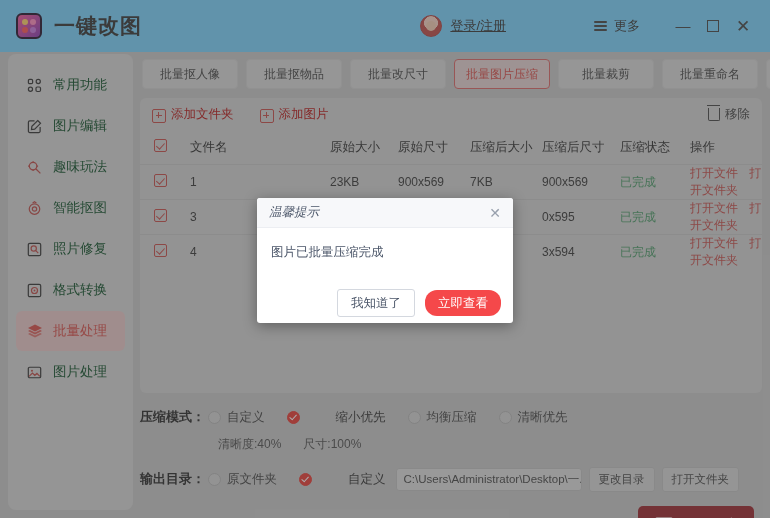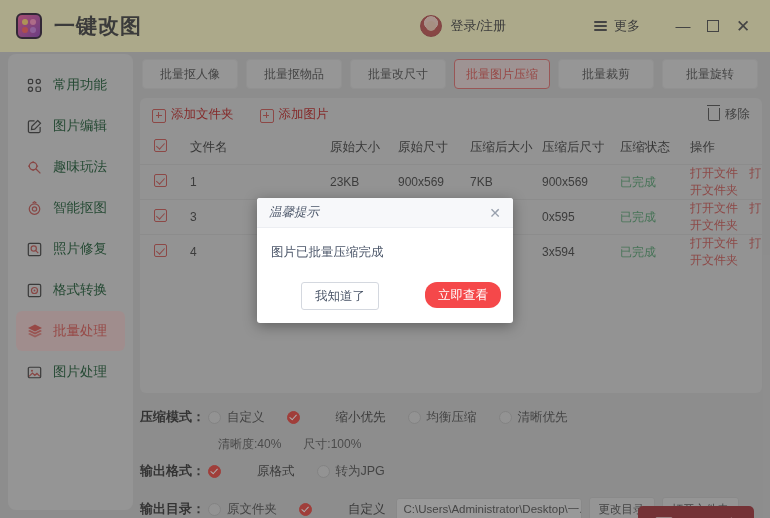--- a/index.html
+++ b/index.html
@@ -9,21 +9,21 @@
     background:#6f6f6f;
   }
   #app{
     position:relative;width:770px;height:518px;
     background:#c9c9c9;
     box-sizing:border-box;
   }
   
   .titlebar{
     position:absolute;left:0;top:0;width:770px;height:52px;
-    background:#fef9c3;
+    background:#7dd3fc;
     display:flex;align-items:center;
   }
   .logo-wrap{display:flex;align-items:center;margin-left:16px;}
   .logo-icon{
     width:26px;height:26px;border-radius:6px;
     background:linear-gradient(135deg,#f45b9a 0%,#8d3fb5 100%);
     position:relative;border:2px solid #2b1b33;box-sizing:border-box;
   }
   .logo-icon i{position:absolute;border-radius:50%;}
   .logo-icon i:nth-child(1){width:6px;height:6px;background:#ffd36b;left:4px;top:4px;}
@@ -38,21 +38,21 @@
   .account{display:flex;align-items:center;margin-right:88px;}
   .avatar{
     width:22px;height:22px;border-radius:50%;
     background:radial-gradient(circle at 50% 35%,#f7d2c4 0 42%,#c0504d 43% 100%);
     border:1px solid #b04a4a;box-sizing:border-box;position:relative;
   }
   .avatar::after{
     content:"";position:absolute;left:5px;top:5px;width:10px;height:10px;
     border-radius:50%;background:#f3cdb6;
   }
-  .account-label{margin-left:8px;font-size:13px;color:#3d3d3d;}
+  .account-label{margin-left:8px;font-size:13px;color:#3d3d3d;text-decoration:underline;}
   .more-btn{display:flex;align-items:center;margin-right:26px;cursor:pointer;}
   .hamburger{display:flex;flex-direction:column;justify-content:space-between;width:13px;height:10px;}
   .hamburger span{display:block;height:1.6px;background:#4a4a4a;border-radius:1px;}
   .more-label{margin-left:7px;font-size:13px;color:#3d3d3d;}
   .win-btn{
     width:26px;height:26px;display:flex;align-items:center;justify-content:center;
     color:#4a4a4a;font-size:14px;cursor:pointer;margin-left:4px;
   }
   .win-min{font-size:15px;line-height:4px;}
   .win-max span{display:block;width:10px;height:10px;border:1.4px solid #4a4a4a;}
@@ -208,21 +208,21 @@
     overflow:hidden;
   }
   .modal-head{
     height:30px;background:#f7f8fa;border-bottom:1px solid #eceef2;
     display:flex;align-items:center;padding:0 12px;box-sizing:border-box;font-style:italic;
   }
   .modal-title{font-size:12.5px;color:#4a5568;}
   .modal-close{margin-left:auto;font-size:14px;color:#98a0ad;cursor:pointer;line-height:1;}
   .modal-body{padding:16px 14px 0 14px;font-size:12.5px;color:#4a5568;}
   .modal-foot{
-    position:absolute;right:12px;bottom:13px;display:flex;gap:36px;
+    position:absolute;right:12px;bottom:6px;display:flex;align-items:center;
   }
   .btn-ghost{
     height:26px;padding:0 13px;border:1px solid #d4d8df;border-radius:3px;background:#fff;
     display:flex;align-items:center;font-size:12.5px;color:#4a5568;cursor:pointer;margin-right:10px;
   }
   .btn-primary{
     height:26px;padding:0 13px;border-radius:12px;background:#f5484a;
     display:flex;align-items:center;font-size:12.5px;color:#fff;cursor:pointer;
   }
 </style>
@@ -361,20 +361,21 @@
   </div>
 
   <div class="main">
 
     <div class="tabs">
       <div class="tab">批量抠人像</div>
       <div class="tab">批量抠物品</div>
       <div class="tab">批量改尺寸</div>
       <div class="tab active">批量图片压缩</div>
       <div class="tab">批量裁剪</div>
+      <div class="tab">批量重命名</div>
       <div class="tab">批量旋转</div>
 
     </div>
 
     <div class="card">
 
       <div class="card-toolbar">
         <div class="tool-link">
           <span class="sq"></span>
           <span>添加文件夹</span>
@@ -480,31 +481,20 @@
           <span class="rdot"></span>
           <span>清晰优先</span>
         </div>
       </div>
 
       <div class="subline">
         <span>清晰度:40%</span>
         <span>尺寸:100%</span>
       </div>
 
-      <div class="srow">
-        <div class="slabel">输出格式：</div>
-        <div class="radio on">
-          <span class="rdot"></span>
-          <span>原格式</span>
-        </div>
-        <div class="radio">
-          <span class="rdot"></span>
-          <span>转为JPG</span>
-        </div>
-      </div>
 
       <div class="srow" style="height:34px;margin-top:6px;">
         <div class="slabel">输出目录：</div>
         <div class="radio">
           <span class="rdot"></span>
           <span>原文件夹</span>
         </div>
         <div class="radio on" style="margin-right:10px;">
           <span class="rdot"></span>
           <span>自定义</span>

